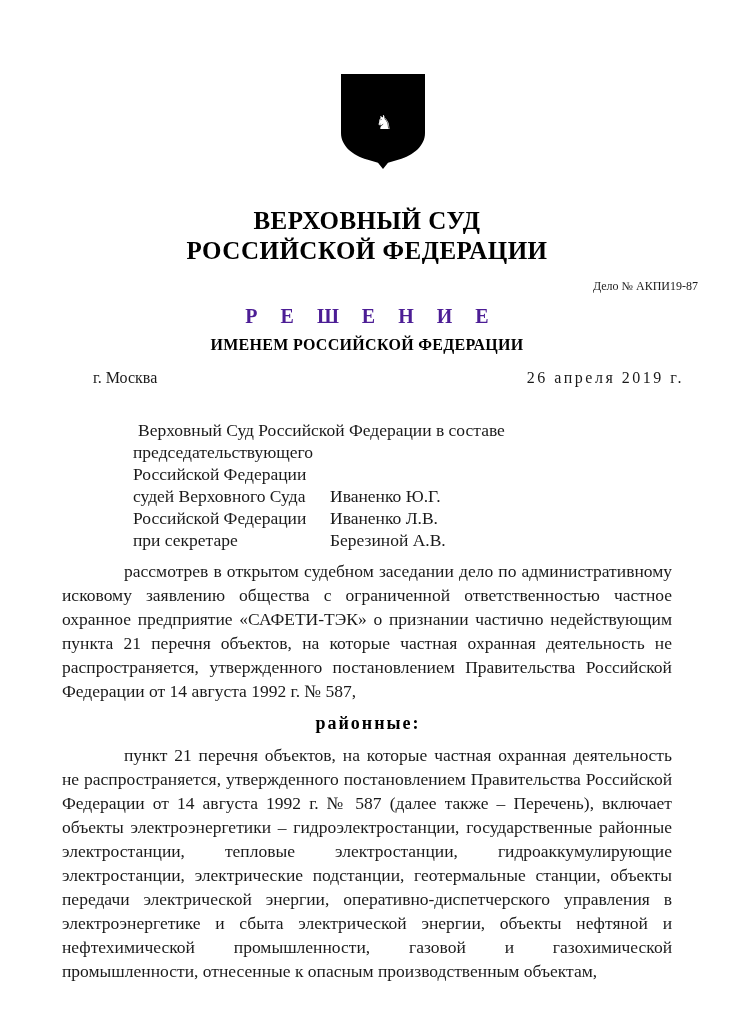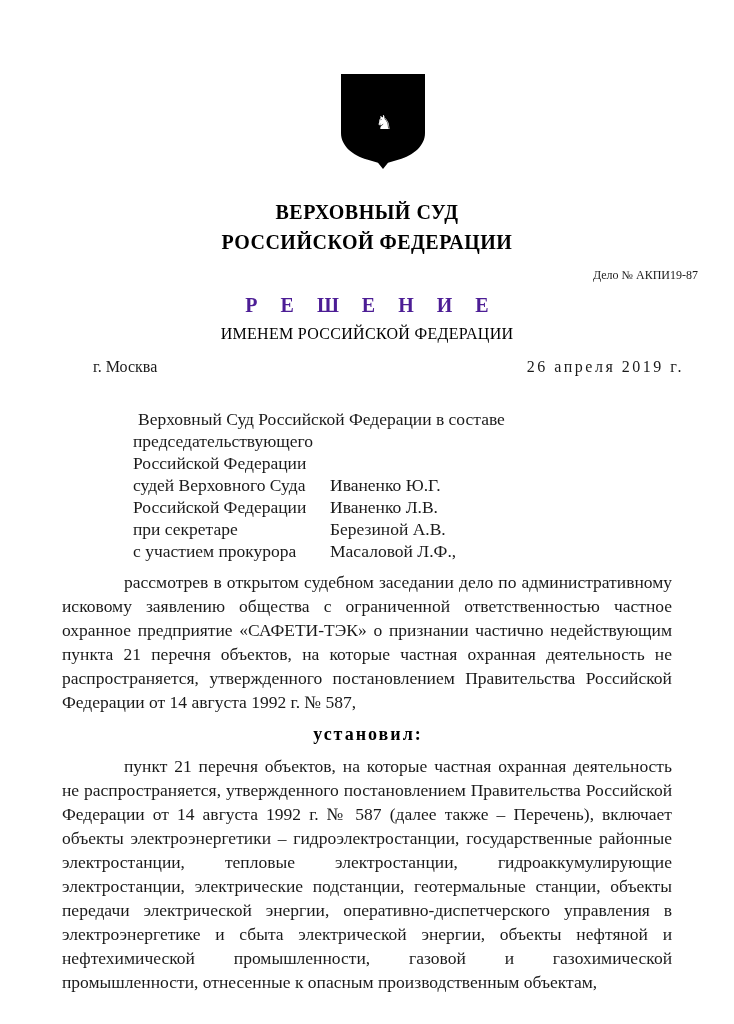--- a/index.html
+++ b/index.html
@@ -19,23 +19,23 @@
     font-family: "Liberation Serif", "DejaVu Serif", serif;
   }
   .emblem {
     position: absolute;
     top: 73px;
     left: 340px;
     width: 86px;
     height: 97px;
   }
   .court-title {
-    margin: 0;
+    margin: 9px;
     text-align: center;
-    font-size: 20px;
+    font-size: 25px;
     font-weight: bold;
     line-height: 30px;
     letter-spacing: 0.5px;
     color: #000000;
   }
   .case-number {
     margin: 7px 36px 0 0;
     text-align: right;
     font-size: 12px;
     line-height: 22px;
@@ -47,21 +47,21 @@
     font-weight: bold;
     line-height: 25px;
     letter-spacing: 9px;
     text-indent: 9px; 
     color: #4c1d95;
   }
   .doc-subtitle {
     margin-top: 5px;
     text-align: center;
     font-size: 16px;
-    font-weight: normal;
+    font-weight: bold;
     line-height: 21px;
     letter-spacing: 0.3px;
     color: #000000;
   }
   .place-date-row {
     display: flex;
     justify-content: space-between;
     align-items: baseline;
     margin: 12px 50px 0 93px;
     font-size: 16px;
@@ -141,25 +141,21 @@
       <span>Иваненко Ю.Г.</span>
     </div>
     <div class="comp-row">
       <span>Российской Федерации</span>
       <span>Иваненко Л.В.</span>
     </div>
     <div class="comp-row">
       <span>при секретаре</span>
       <span>Березиной А.В.</span>
     </div>
-    <div class="comp-row">
-      <span>с участием прокурора</span>
-      <span>Масаловой Л.Ф.,</span>
-    </div>
   </div>
 
   <p class="para">рассмотрев в открытом судебном заседании дело по административному исковому заявлению общества с ограниченной ответственностью частное охранное предприятие «САФЕТИ-ТЭК» о признании частично недействующим пункта 21 перечня объектов, на которые частная охранная деятельность не распространяется, утвержденного постановлением Правительства Российской Федерации от 14 августа 1992 г. № 587,</p>
 
-  <div class="ustanovil">установил:</div>
+  <div class="ustanovil">районные:</div>
 
   <p class="para">пункт 21 перечня объектов, на которые частная охранная деятельность не распространяется, утвержденного постановлением Правительства Российской Федерации от 14 августа 1992 г. № 587 (далее также – Перечень), включает объекты электроэнергетики – гидроэлектростанции, государственные районные электростанции, тепловые электростанции, гидроаккумулирующие электростанции, электрические подстанции, геотермальные станции, объекты передачи электрической энергии, оперативно-диспетчерского управления в электроэнергетике и сбыта электрической энергии, объекты нефтяной и нефтехимической промышленности, газовой и газохимической промышленности, отнесенные к опасным производственным объектам,</p>
 
 </div>
 
 </body></html>

